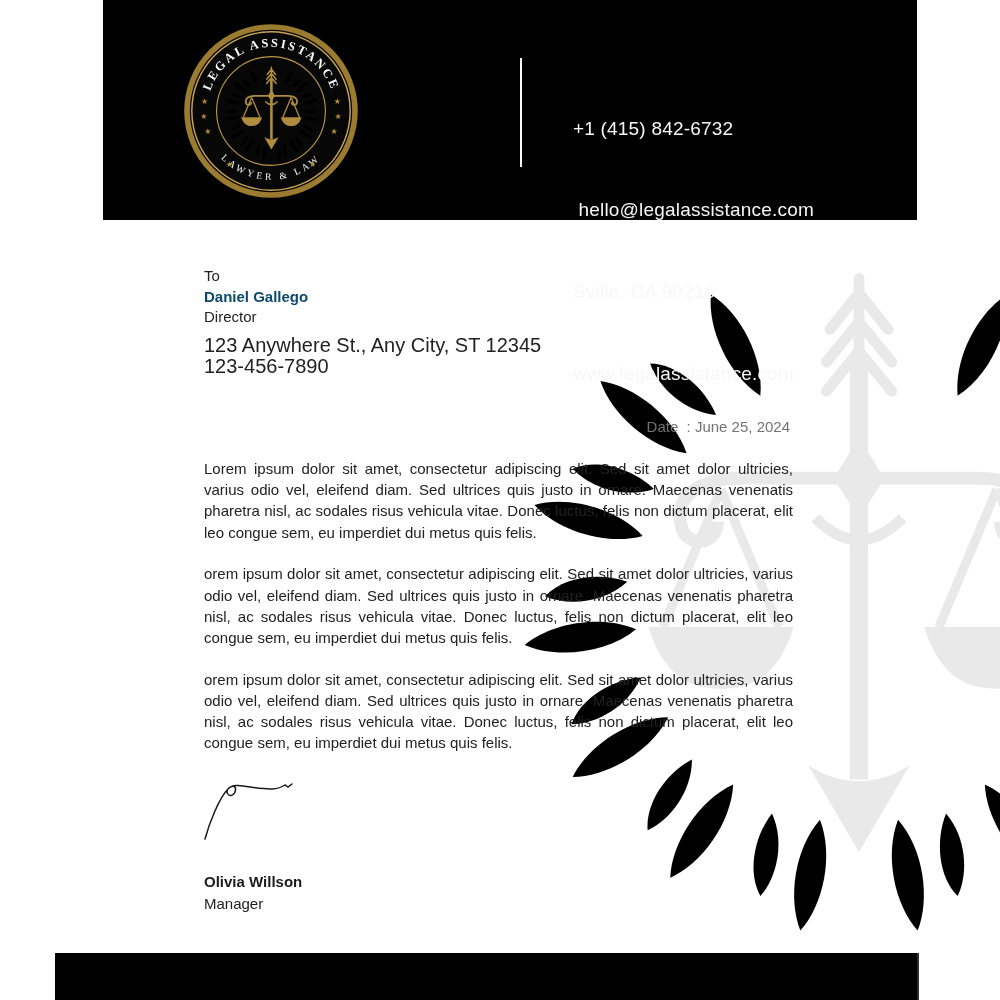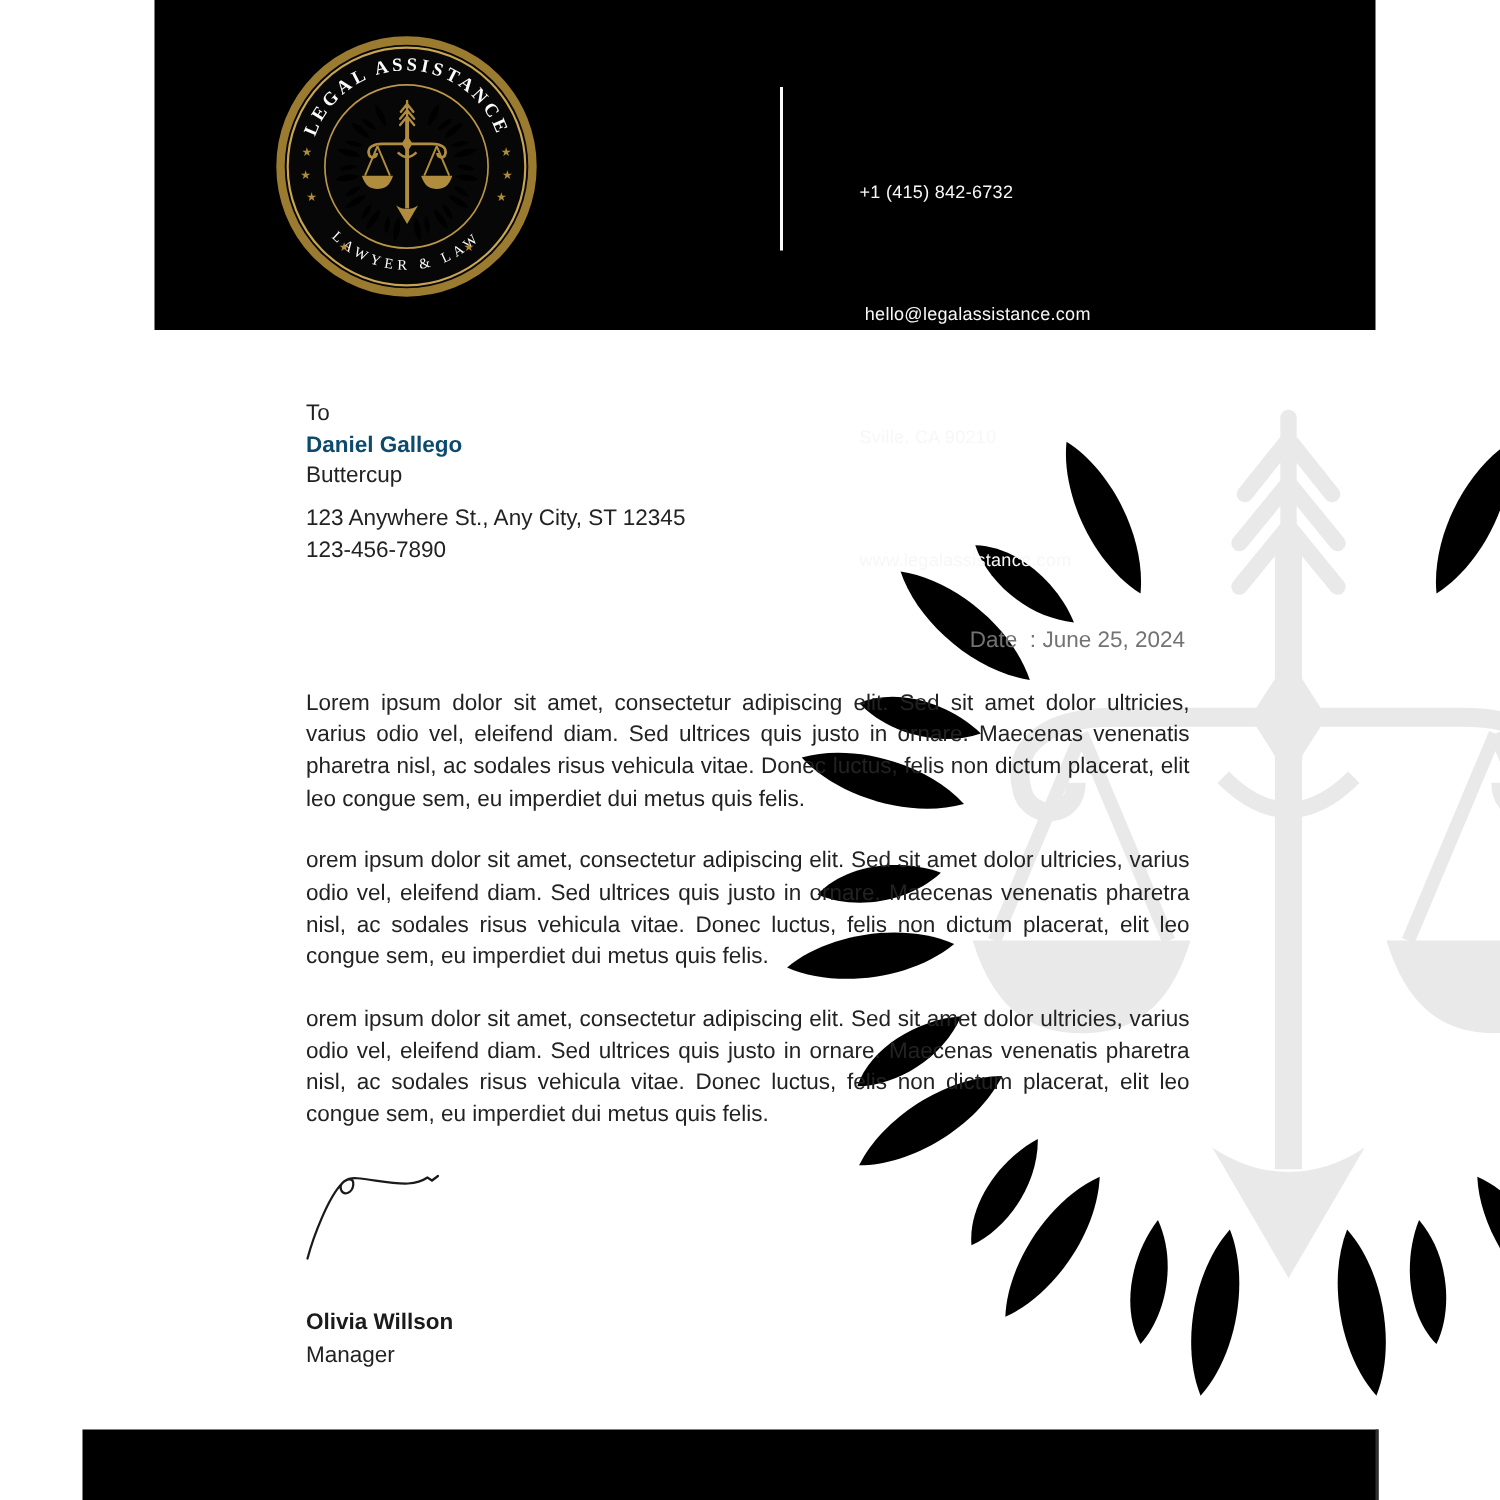--- a/index.html
+++ b/index.html
@@ -21,28 +21,28 @@
   
   .header-bar{
     position:absolute;left:103px;top:0;width:814px;height:220px;
     background:#000000;z-index:2;
   }
   .seal{position:absolute;left:80px;top:23px;width:176px;height:176px;}
   .seal svg{display:block;}
   .divider{position:absolute;left:417px;top:58px;width:2px;height:109px;background:#fbfbfb;}
   .contact{
     position:absolute;left:470px;top:60px;
-    color:#f7f7f7;font-size:12px;line-height:27.3px;
+    color:#f7f7f7;font-size:19px;line-height:27.3px;
     font-weight:400;white-space:pre;letter-spacing:.2px;
   }
 
   
   .recipient-block{position:absolute;left:204px;top:266px;font-size:15px;line-height:20.6px;color:#222;z-index:1;}
   .recipient-name{font-weight:bold;color:#0c4a6e;}
-  .recipient-contact{position:absolute;left:204px;top:335px;font-size:15px;line-height:21.2px;color:#222;z-index:1;}
+  .recipient-contact{position:absolute;left:204px;top:335px;font-size:20px;line-height:21.2px;color:#222;z-index:1;}
   .date-line{
     position:absolute;left:204px;top:418px;width:586px;
     text-align:right;font-size:15px;color:#737373;white-space:pre;z-index:1;
   }
   .paragraphs{position:absolute;left:204px;top:458px;width:589px;z-index:1;}
   .paragraphs p{
     margin:0 0 20.5px 0;
     font-size:15px;line-height:21.2px;color:#222222;
     text-align:justify;
   }
@@ -158,21 +158,21 @@
       <div>+1 (415) 842-6732</div>
       <div> hello@legalassistance.com</div>
       <div>Sville, CA 90210</div>
       <div>www.legalassistance.com</div>
     </div>
   </div>
 
   <div class="recipient-block">
     <div>To</div>
     <div class="recipient-name">Daniel Gallego</div>
-    <div>Buttercup</div>
+    <div>Director</div>
   </div>
   <div class="recipient-contact">
     <div>123 Anywhere St., Any City, ST 12345</div>
     <div>123-456-7890</div>
   </div>
 
   <div class="date-line">Date  : June 25, 2024</div>
 
   <div class="paragraphs">
     <p>Lorem ipsum dolor sit amet, consectetur adipiscing elit. Sed sit amet dolor ultricies, varius odio vel, eleifend diam. Sed ultrices quis justo in ornare. Maecenas venenatis pharetra nisl, ac sodales risus vehicula vitae. Donec luctus, felis non dictum placerat, elit leo congue sem, eu imperdiet dui metus quis felis.</p>

